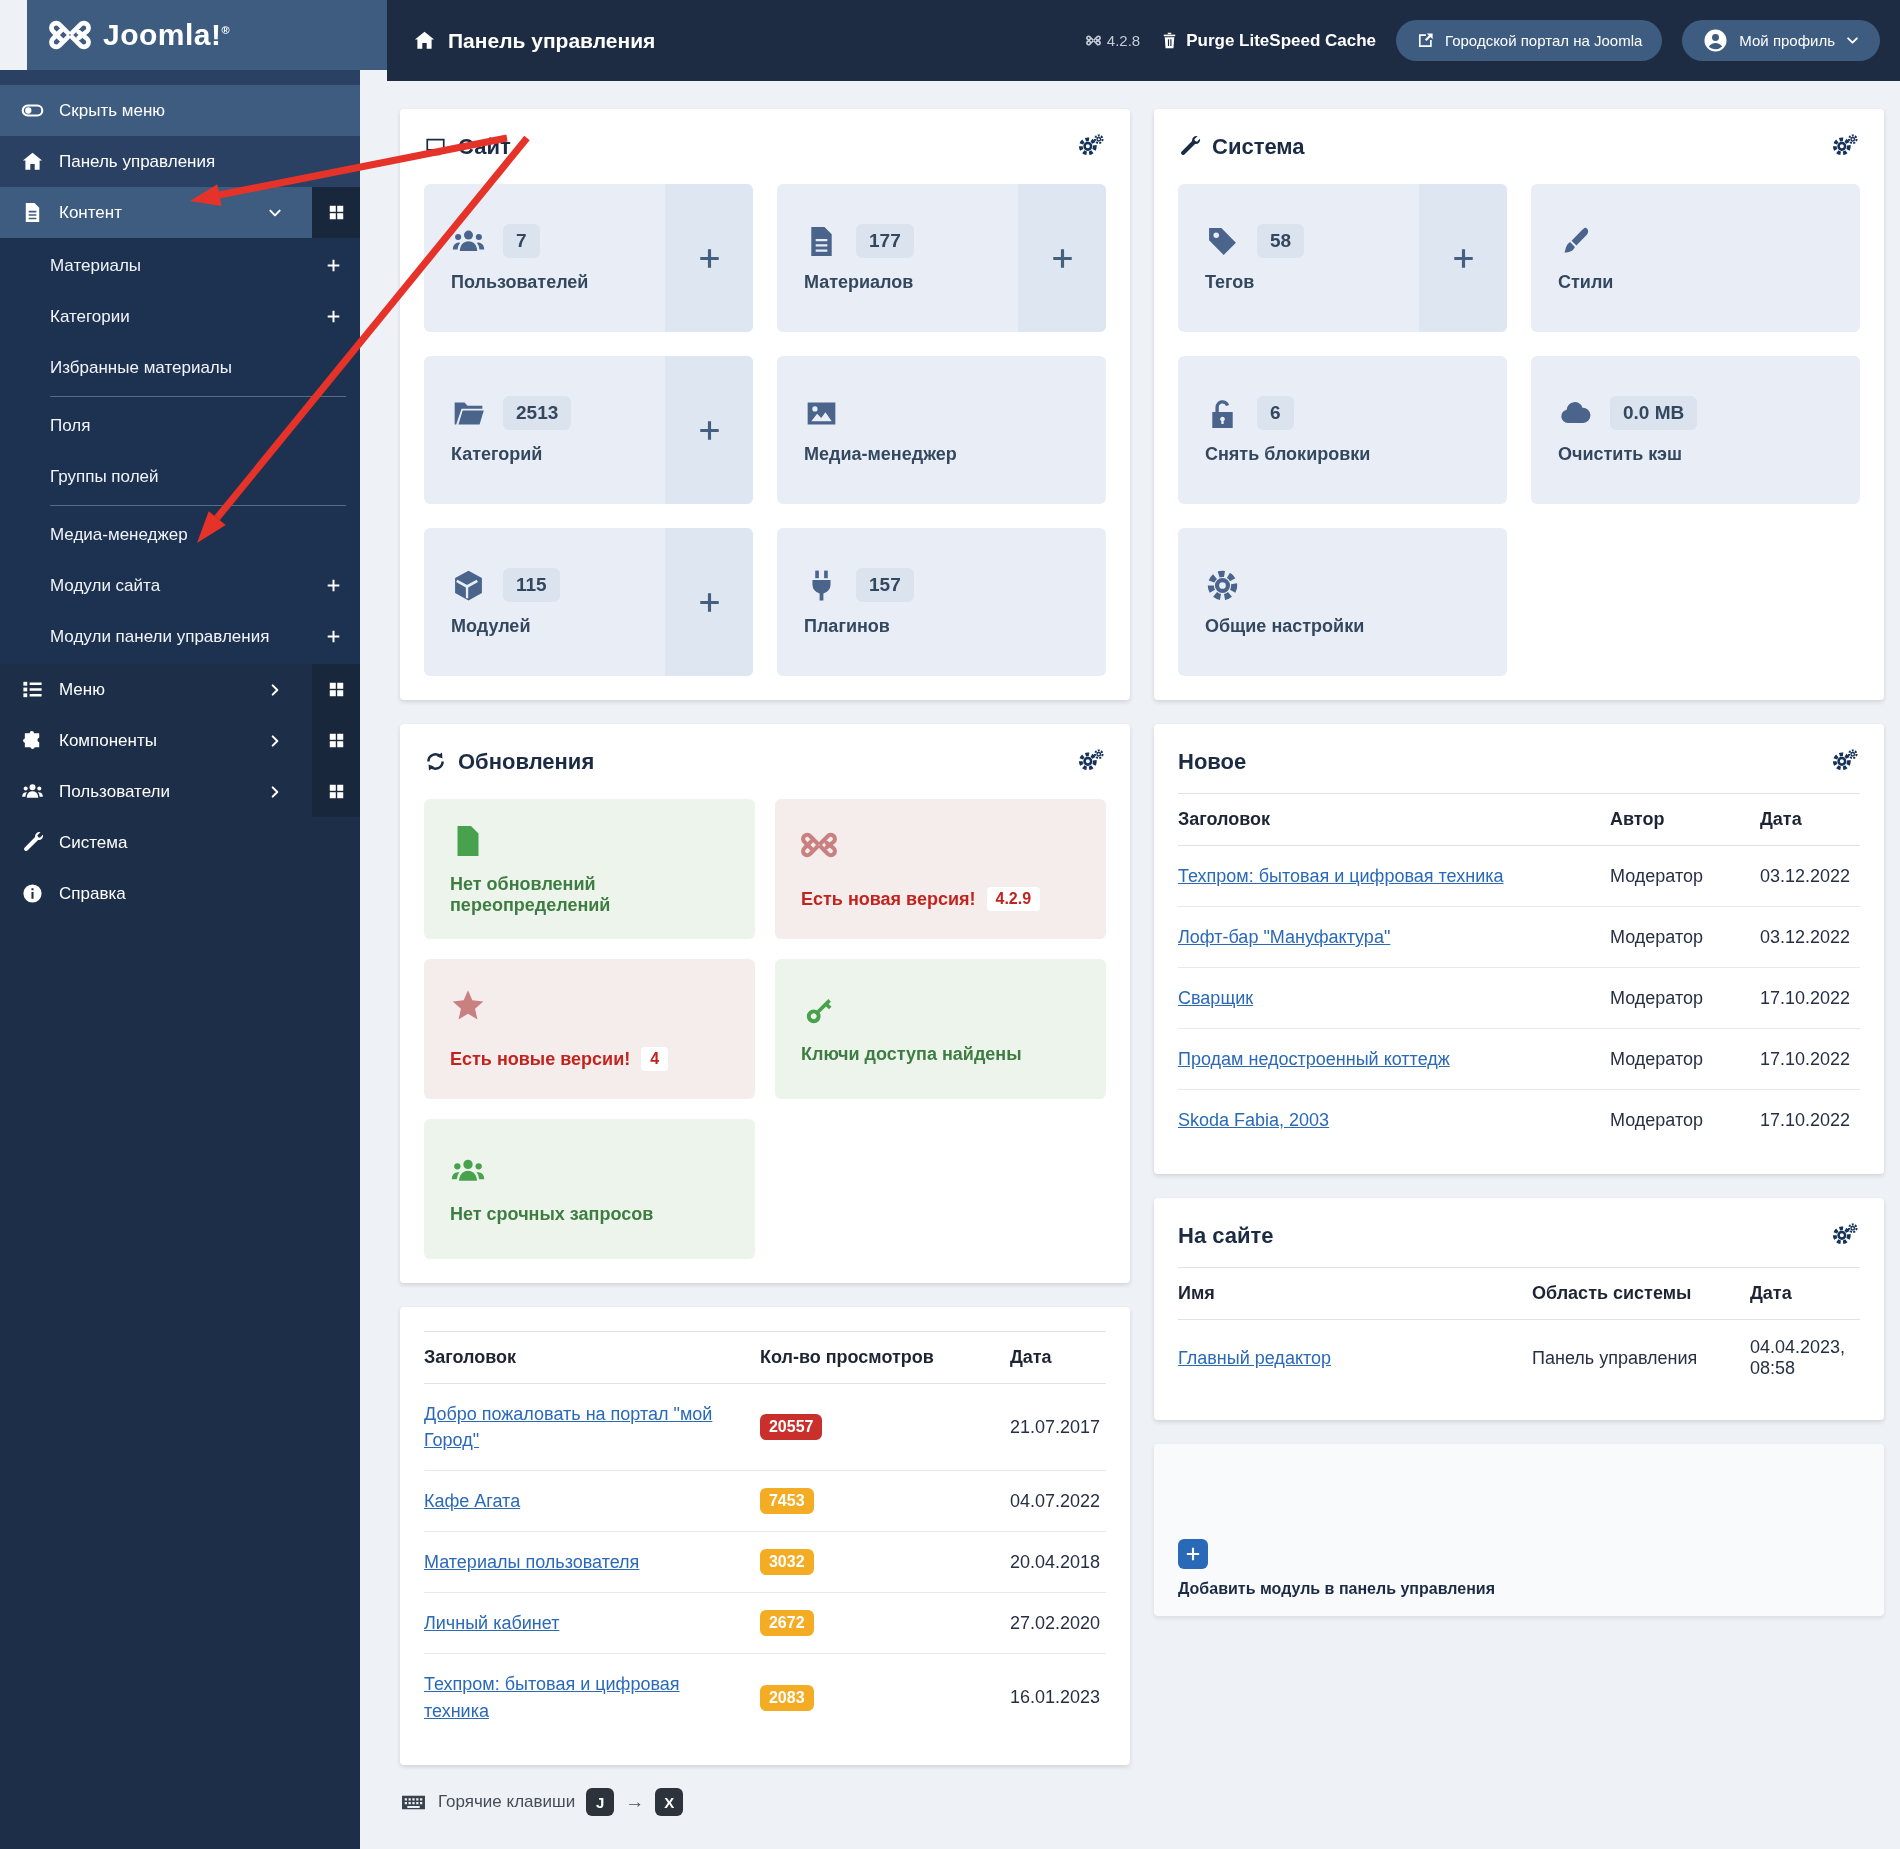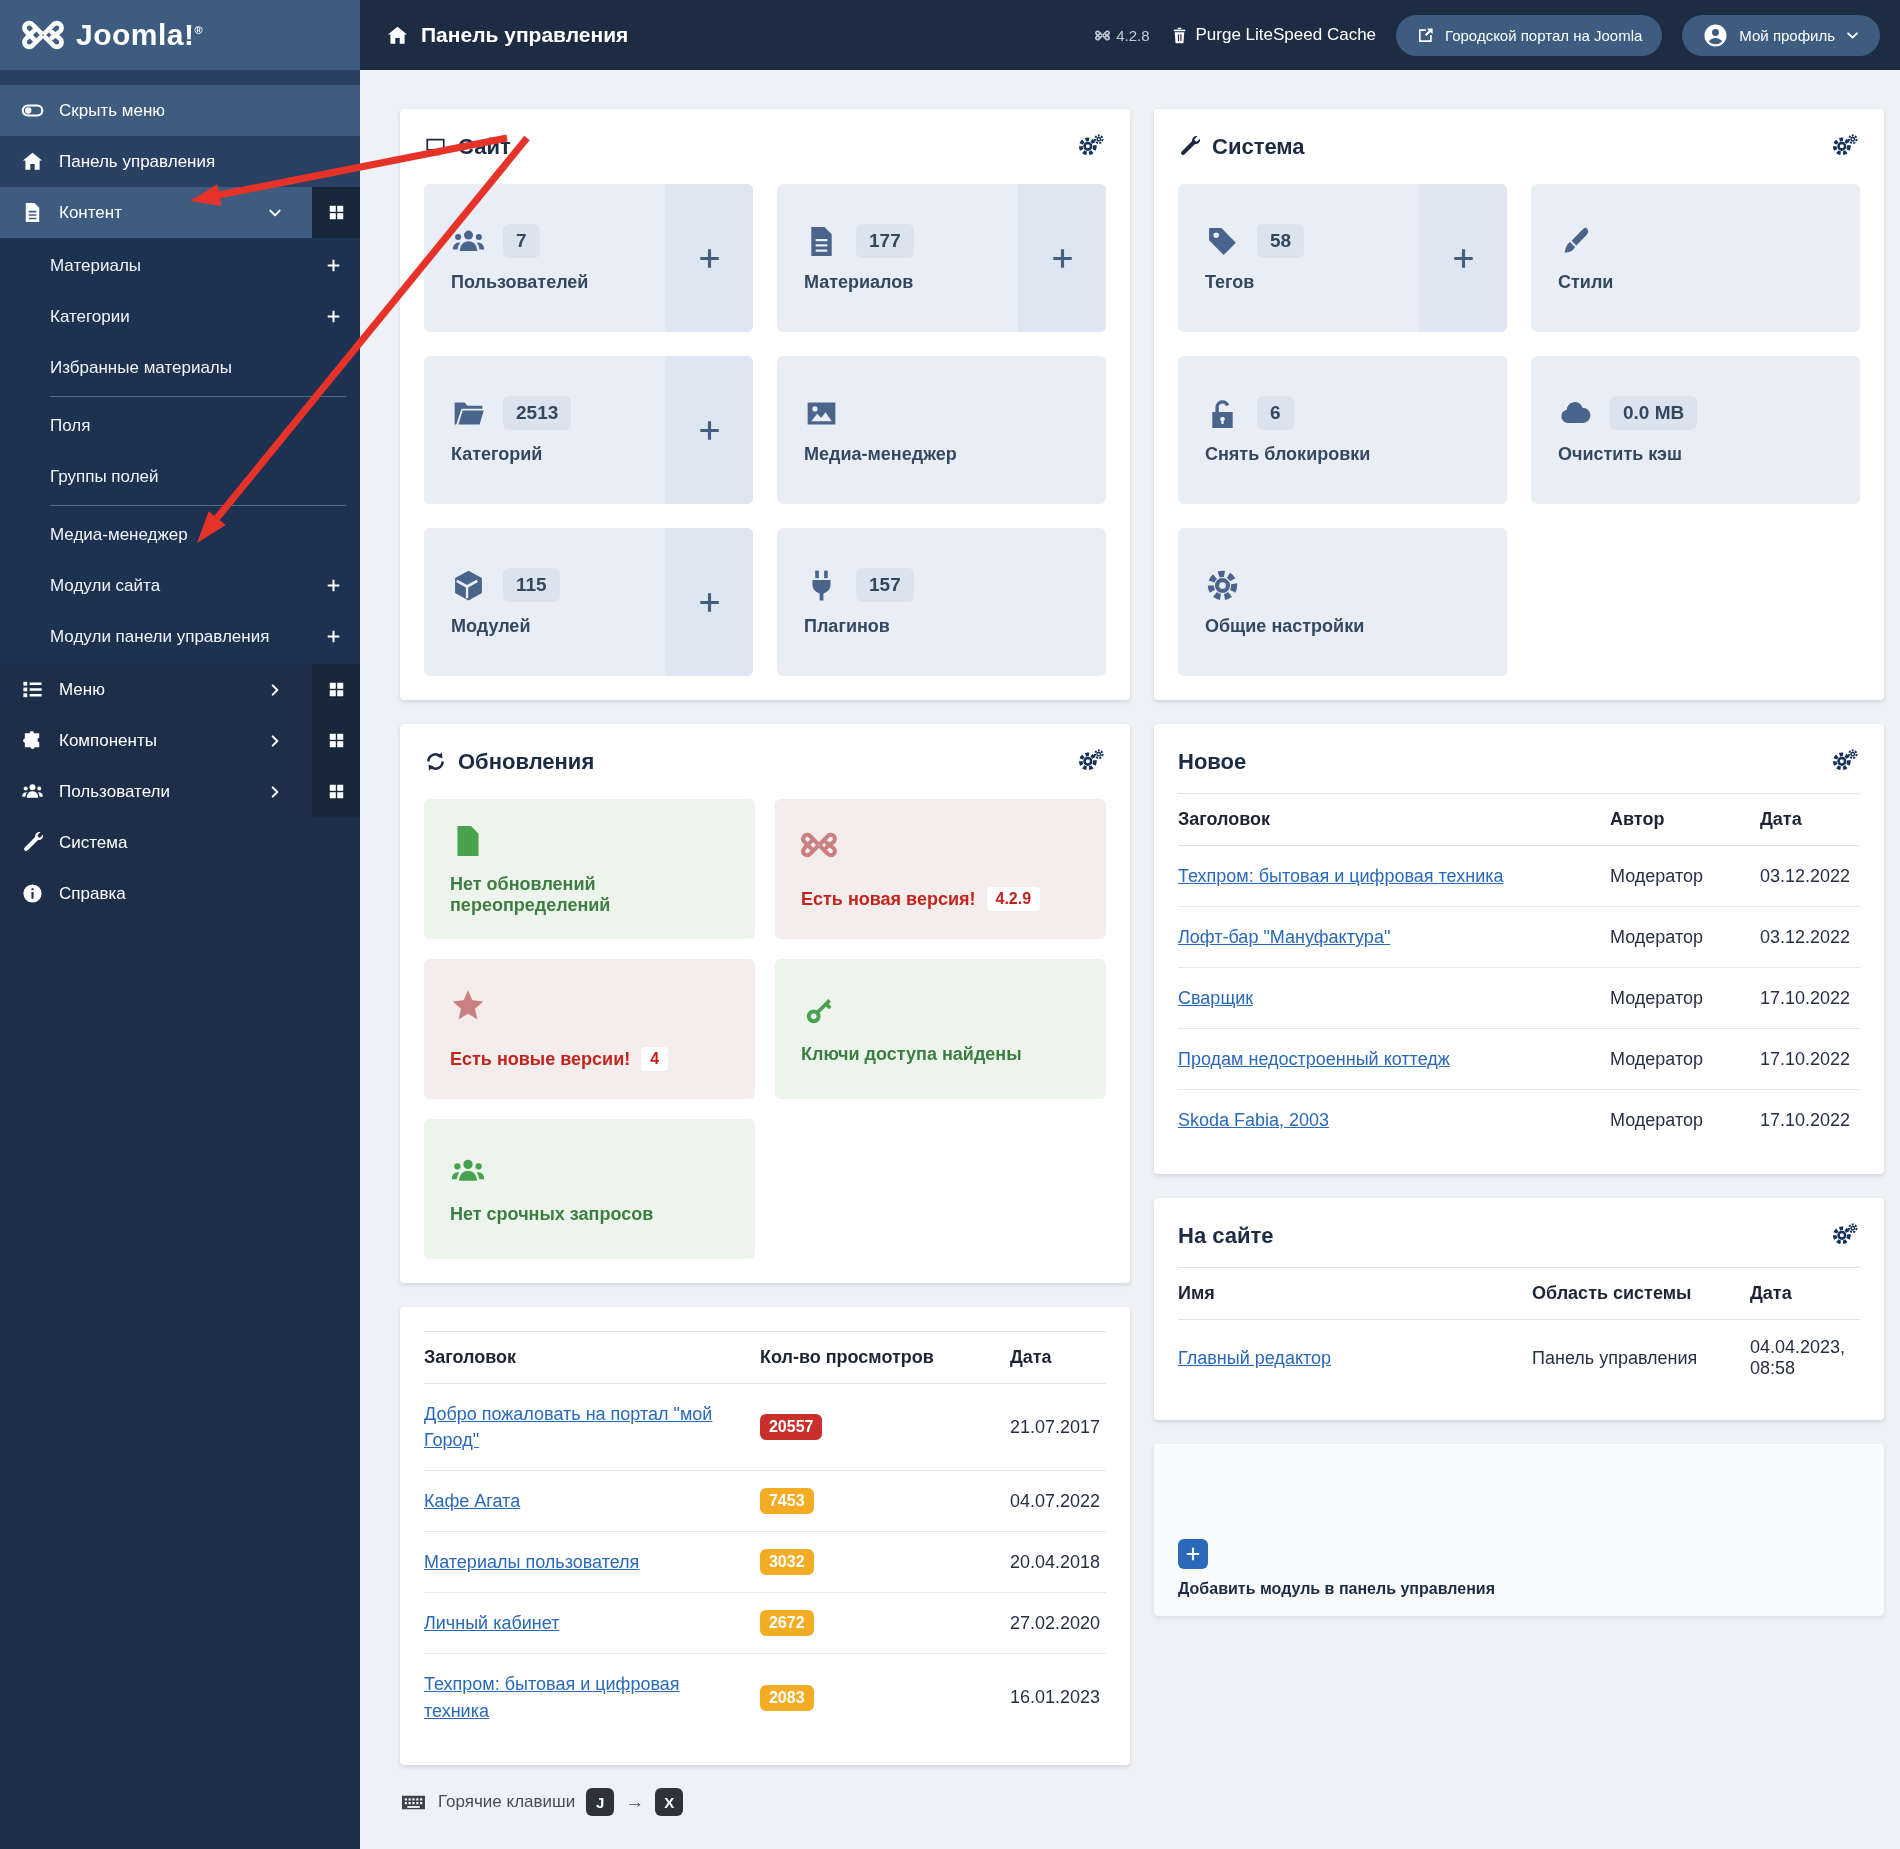--- a/index.html
+++ b/index.html
@@ -8,33 +8,33 @@
     position: relative;
     background: #eef1f5;
     font-family: "Liberation Sans", sans-serif;
     overflow: hidden;
     color: #273043;
   }
   .icon svg { width:100%; height:100%; display:block; }
   .icon { display:inline-block; flex:none; }
 
   
-  .app-header { position:absolute; top:0; left:0; width:1900px; height:70px; display:flex; z-index:10; }
+  .app-header { position:absolute; top:0; left:0; width:1900px; height:81px; display:flex; z-index:10;padding-left:27px; }
   .brand { width:360px; height:70px; background:#3d5c80; display:flex; align-items:center; padding-left:22px; gap:12px; }
   .brand-logo { width:42px; height:42px; color:#fff; }
   .brand-text { color:#fff; font-size:30px; font-weight:bold; letter-spacing:.5px; }
   .brand-text sup { font-size:11px; }
   .header-main { flex:1; background:#1e2c43; display:flex; align-items:center; padding:0 20px 0 26px; gap:12px; }
   .page-title-wrap { display:flex; align-items:center; gap:12px; color:#fff; }
   .home-icon { width:23px; height:23px; color:#fff; }
   .page-title { font-size:21px; font-weight:bold; color:#fff; }
   .header-right { margin-left:auto; display:flex; align-items:center; gap:20px; }
   .version { display:flex; align-items:center; gap:6px; color:#c2cbd6; font-size:15px; }
   .version .icon { width:15px; height:15px; }
-  .purge { display:flex; align-items:flex-end; gap:7px; color:#fff; font-size:17px; font-weight:normal; }
+  .purge { display:flex; align-items:flex-start; gap:7px; color:#fff; font-size:17px; font-weight:bold; }
   .purge .icon { width:19px; height:19px; }
   .pill { height:41px; border-radius:21px; background:#3d5c80; color:#fff; display:flex; align-items:center; gap:10px; padding:0 20px; font-size:15px; border:none; cursor:pointer; }
   .pill .icon { width:19px; height:19px; }
   .pill .avatar-icon { width:27px; height:27px; }
   .pill .chev { width:15px; height:15px; }
 
   
   .sidebar { position:absolute; top:70px; left:0; width:360px; height:1779px; background:#1d2e48; z-index:5; }
   .side-top { background:#2a4164; padding-top:15px; }
   .srow { height:51px; display:flex; align-items:center; padding-left:21px; gap:15px; color:#fff; font-size:17px; cursor:pointer; }

